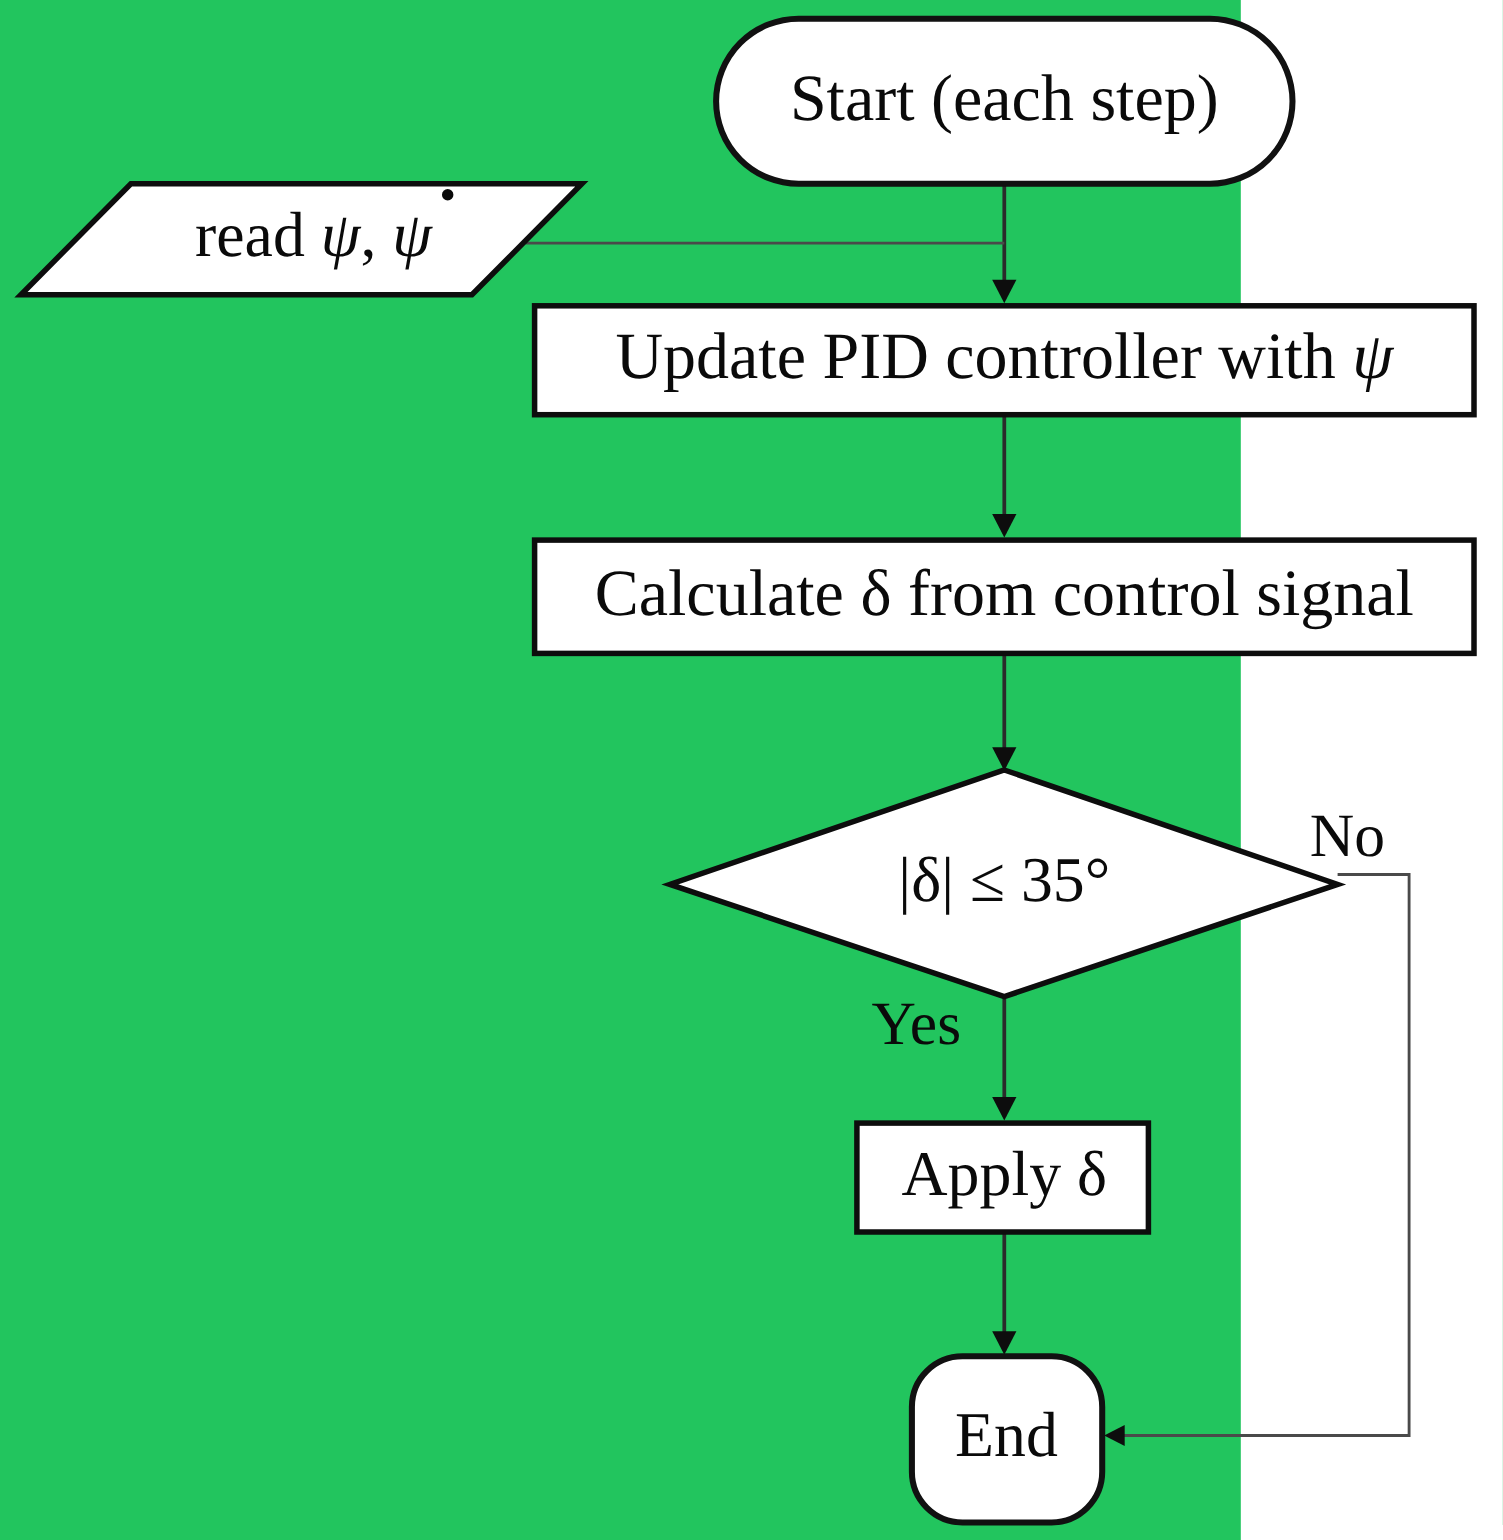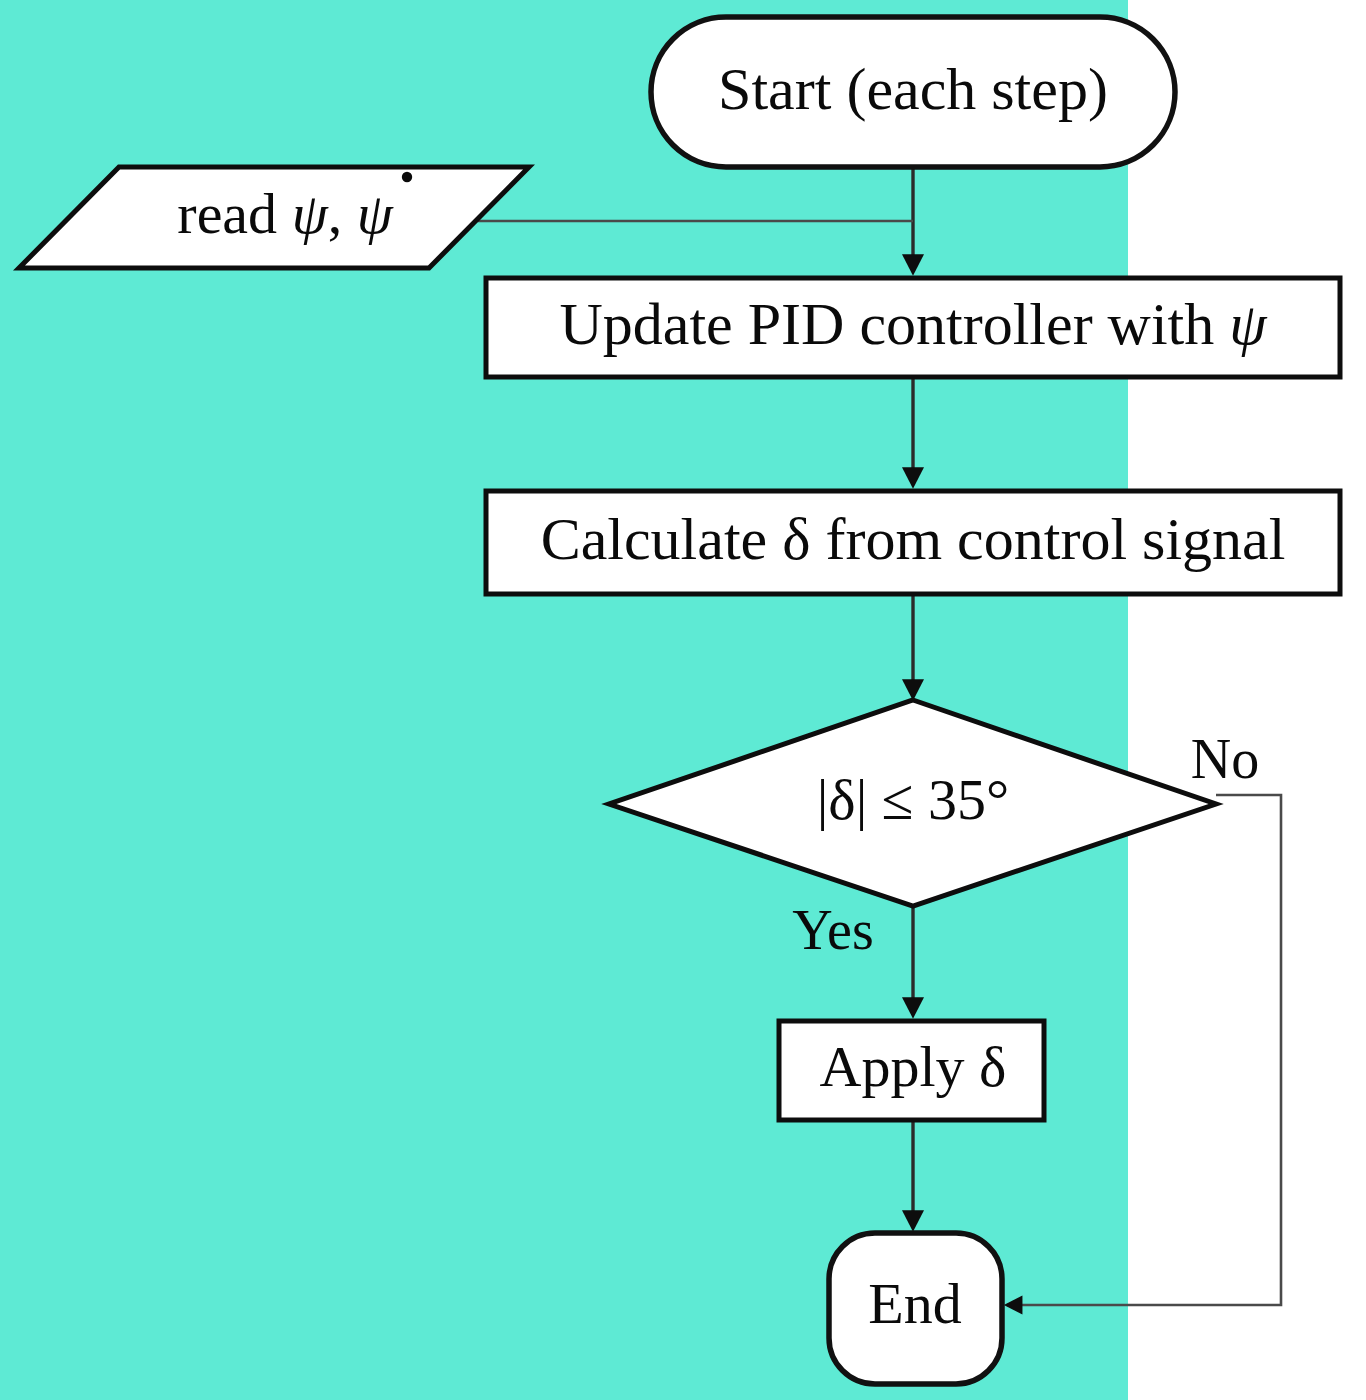--- a/index.html
+++ b/index.html
@@ -11,21 +11,21 @@
   body {
     width: 1366px;
     height: 1400px;
     overflow: hidden;
     font-family: "Liberation Serif", "DejaVu Serif", serif;
   }
   #flowchart-root {
     position: relative;
     width: 1128px;
     height: 1400px;
-    background: #5eead4;
+    background: #22c55e;
   }
   svg#flow-svg {
     position: absolute;
     left: 0;
     top: 0;
     width: 1366px;
     height: 1400px;
     display: block;
   }
   .node-shape {

